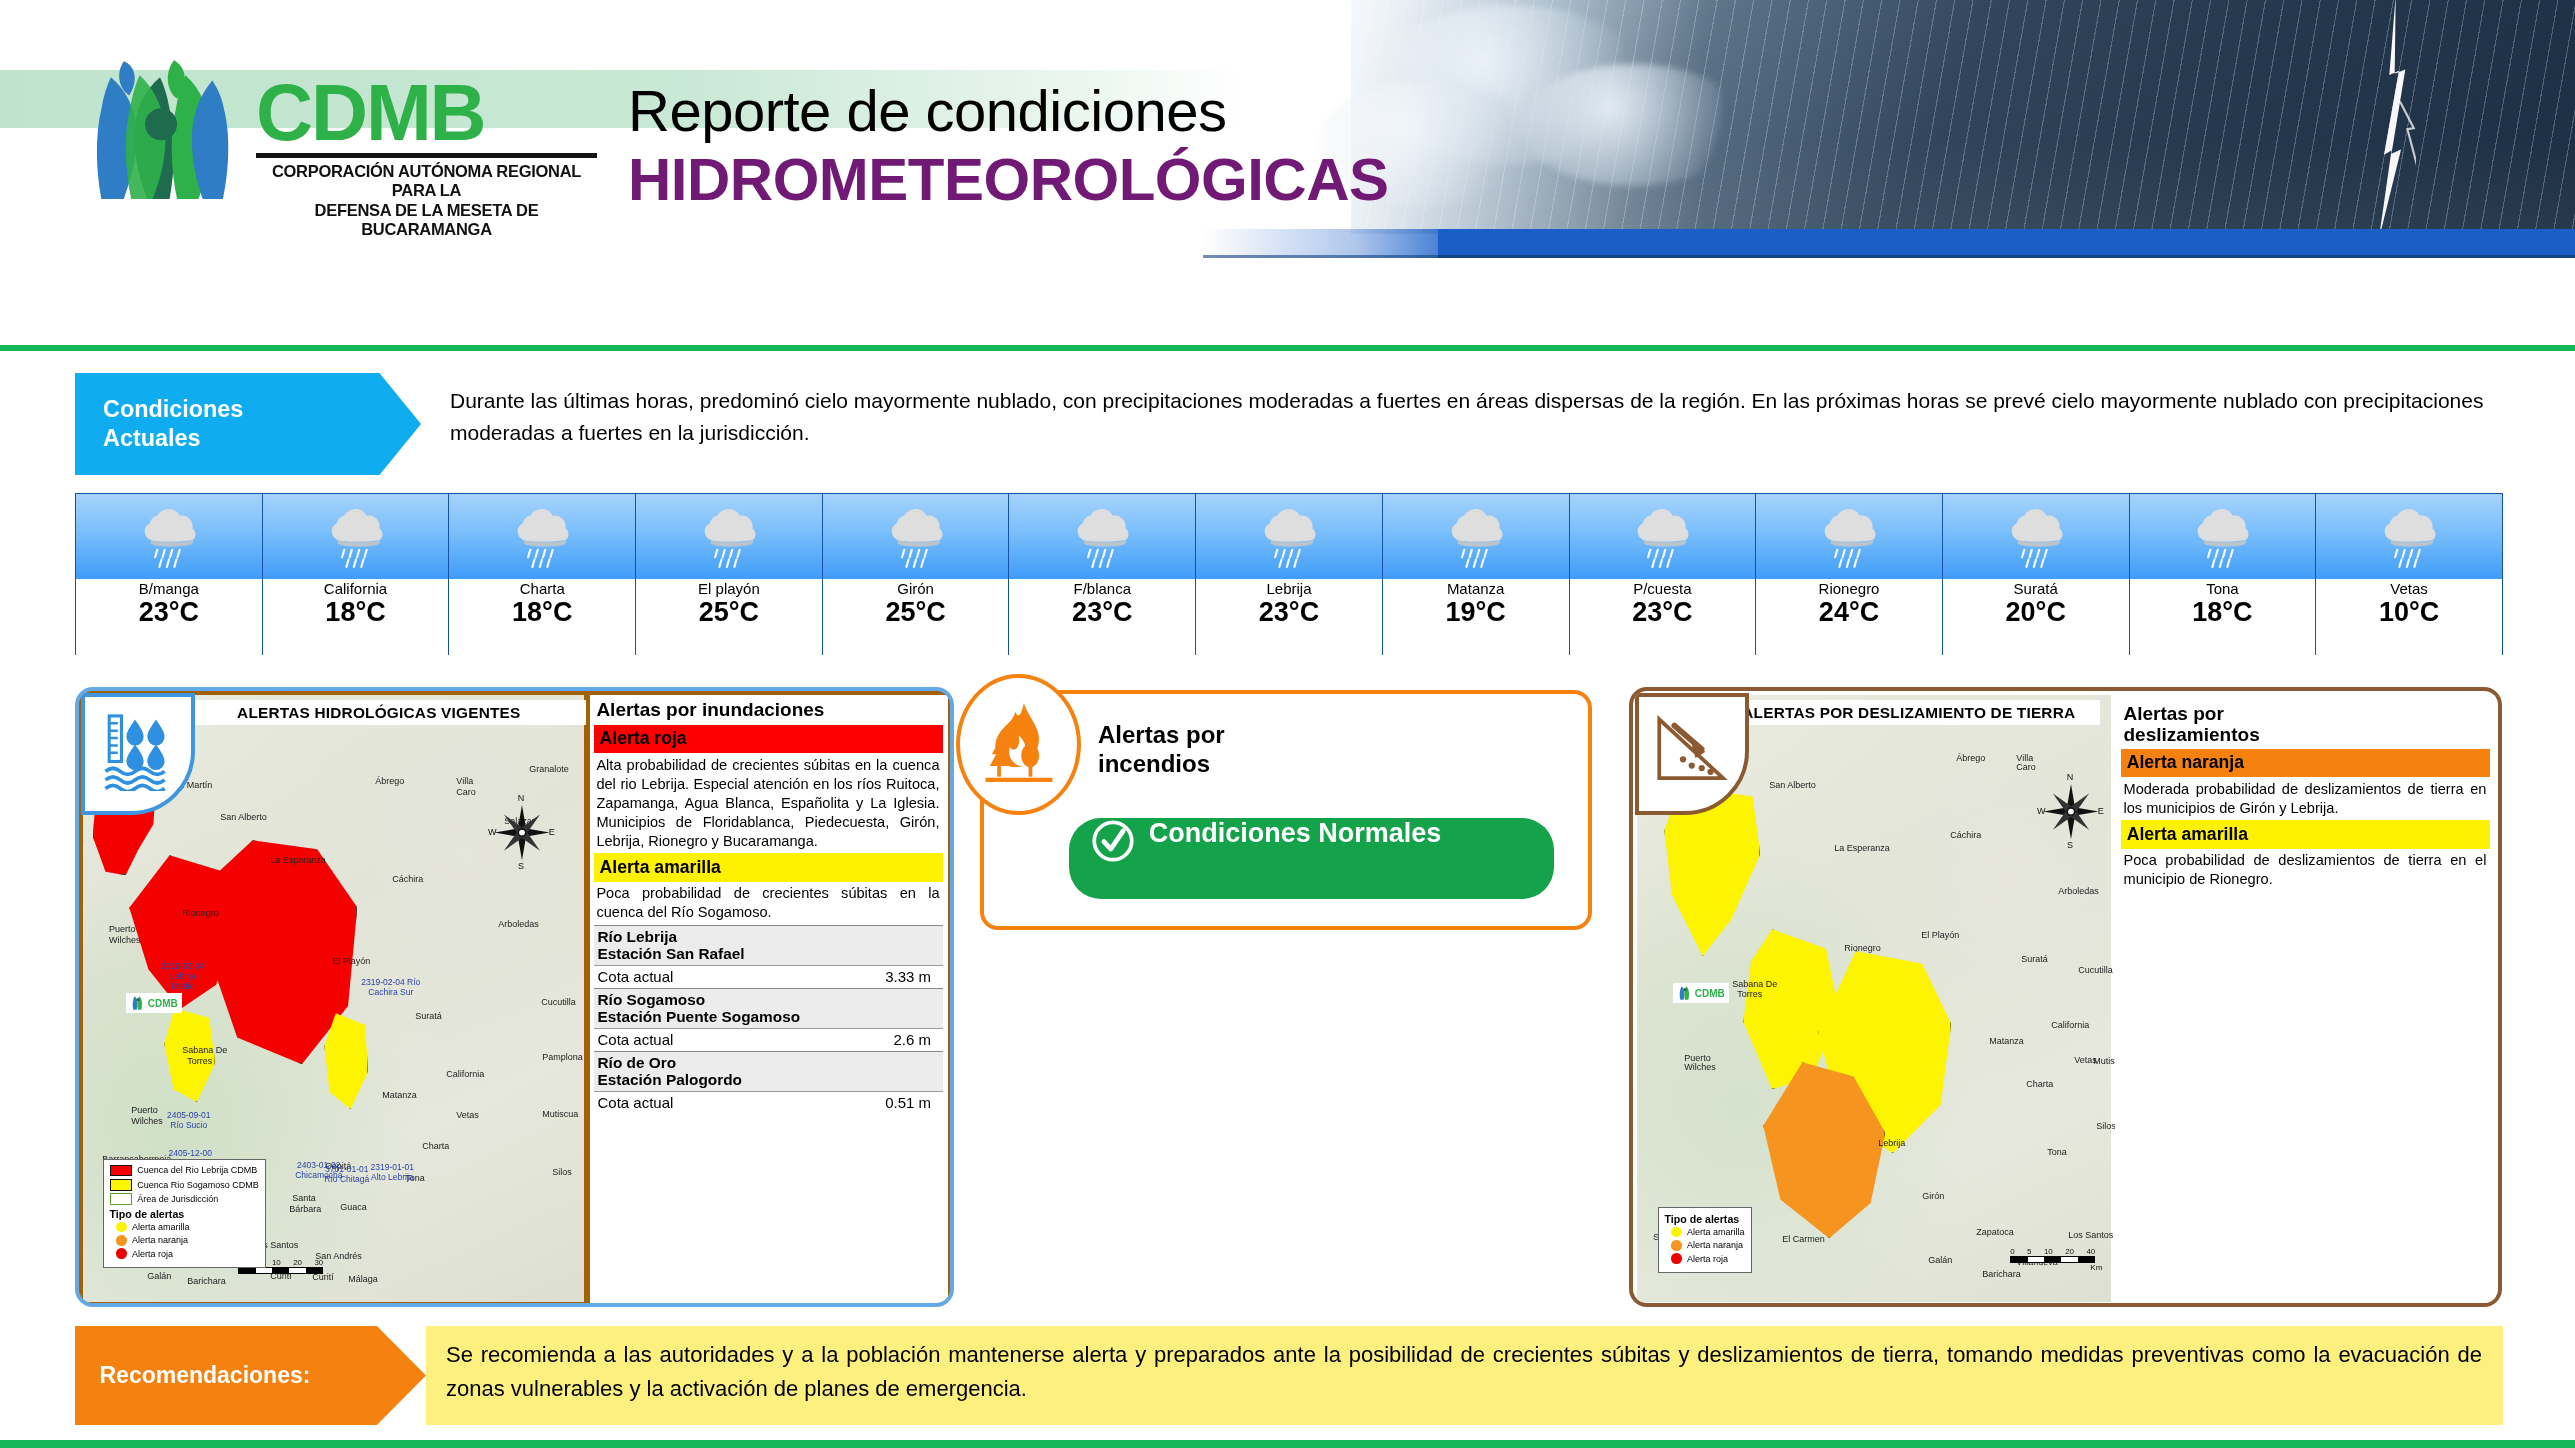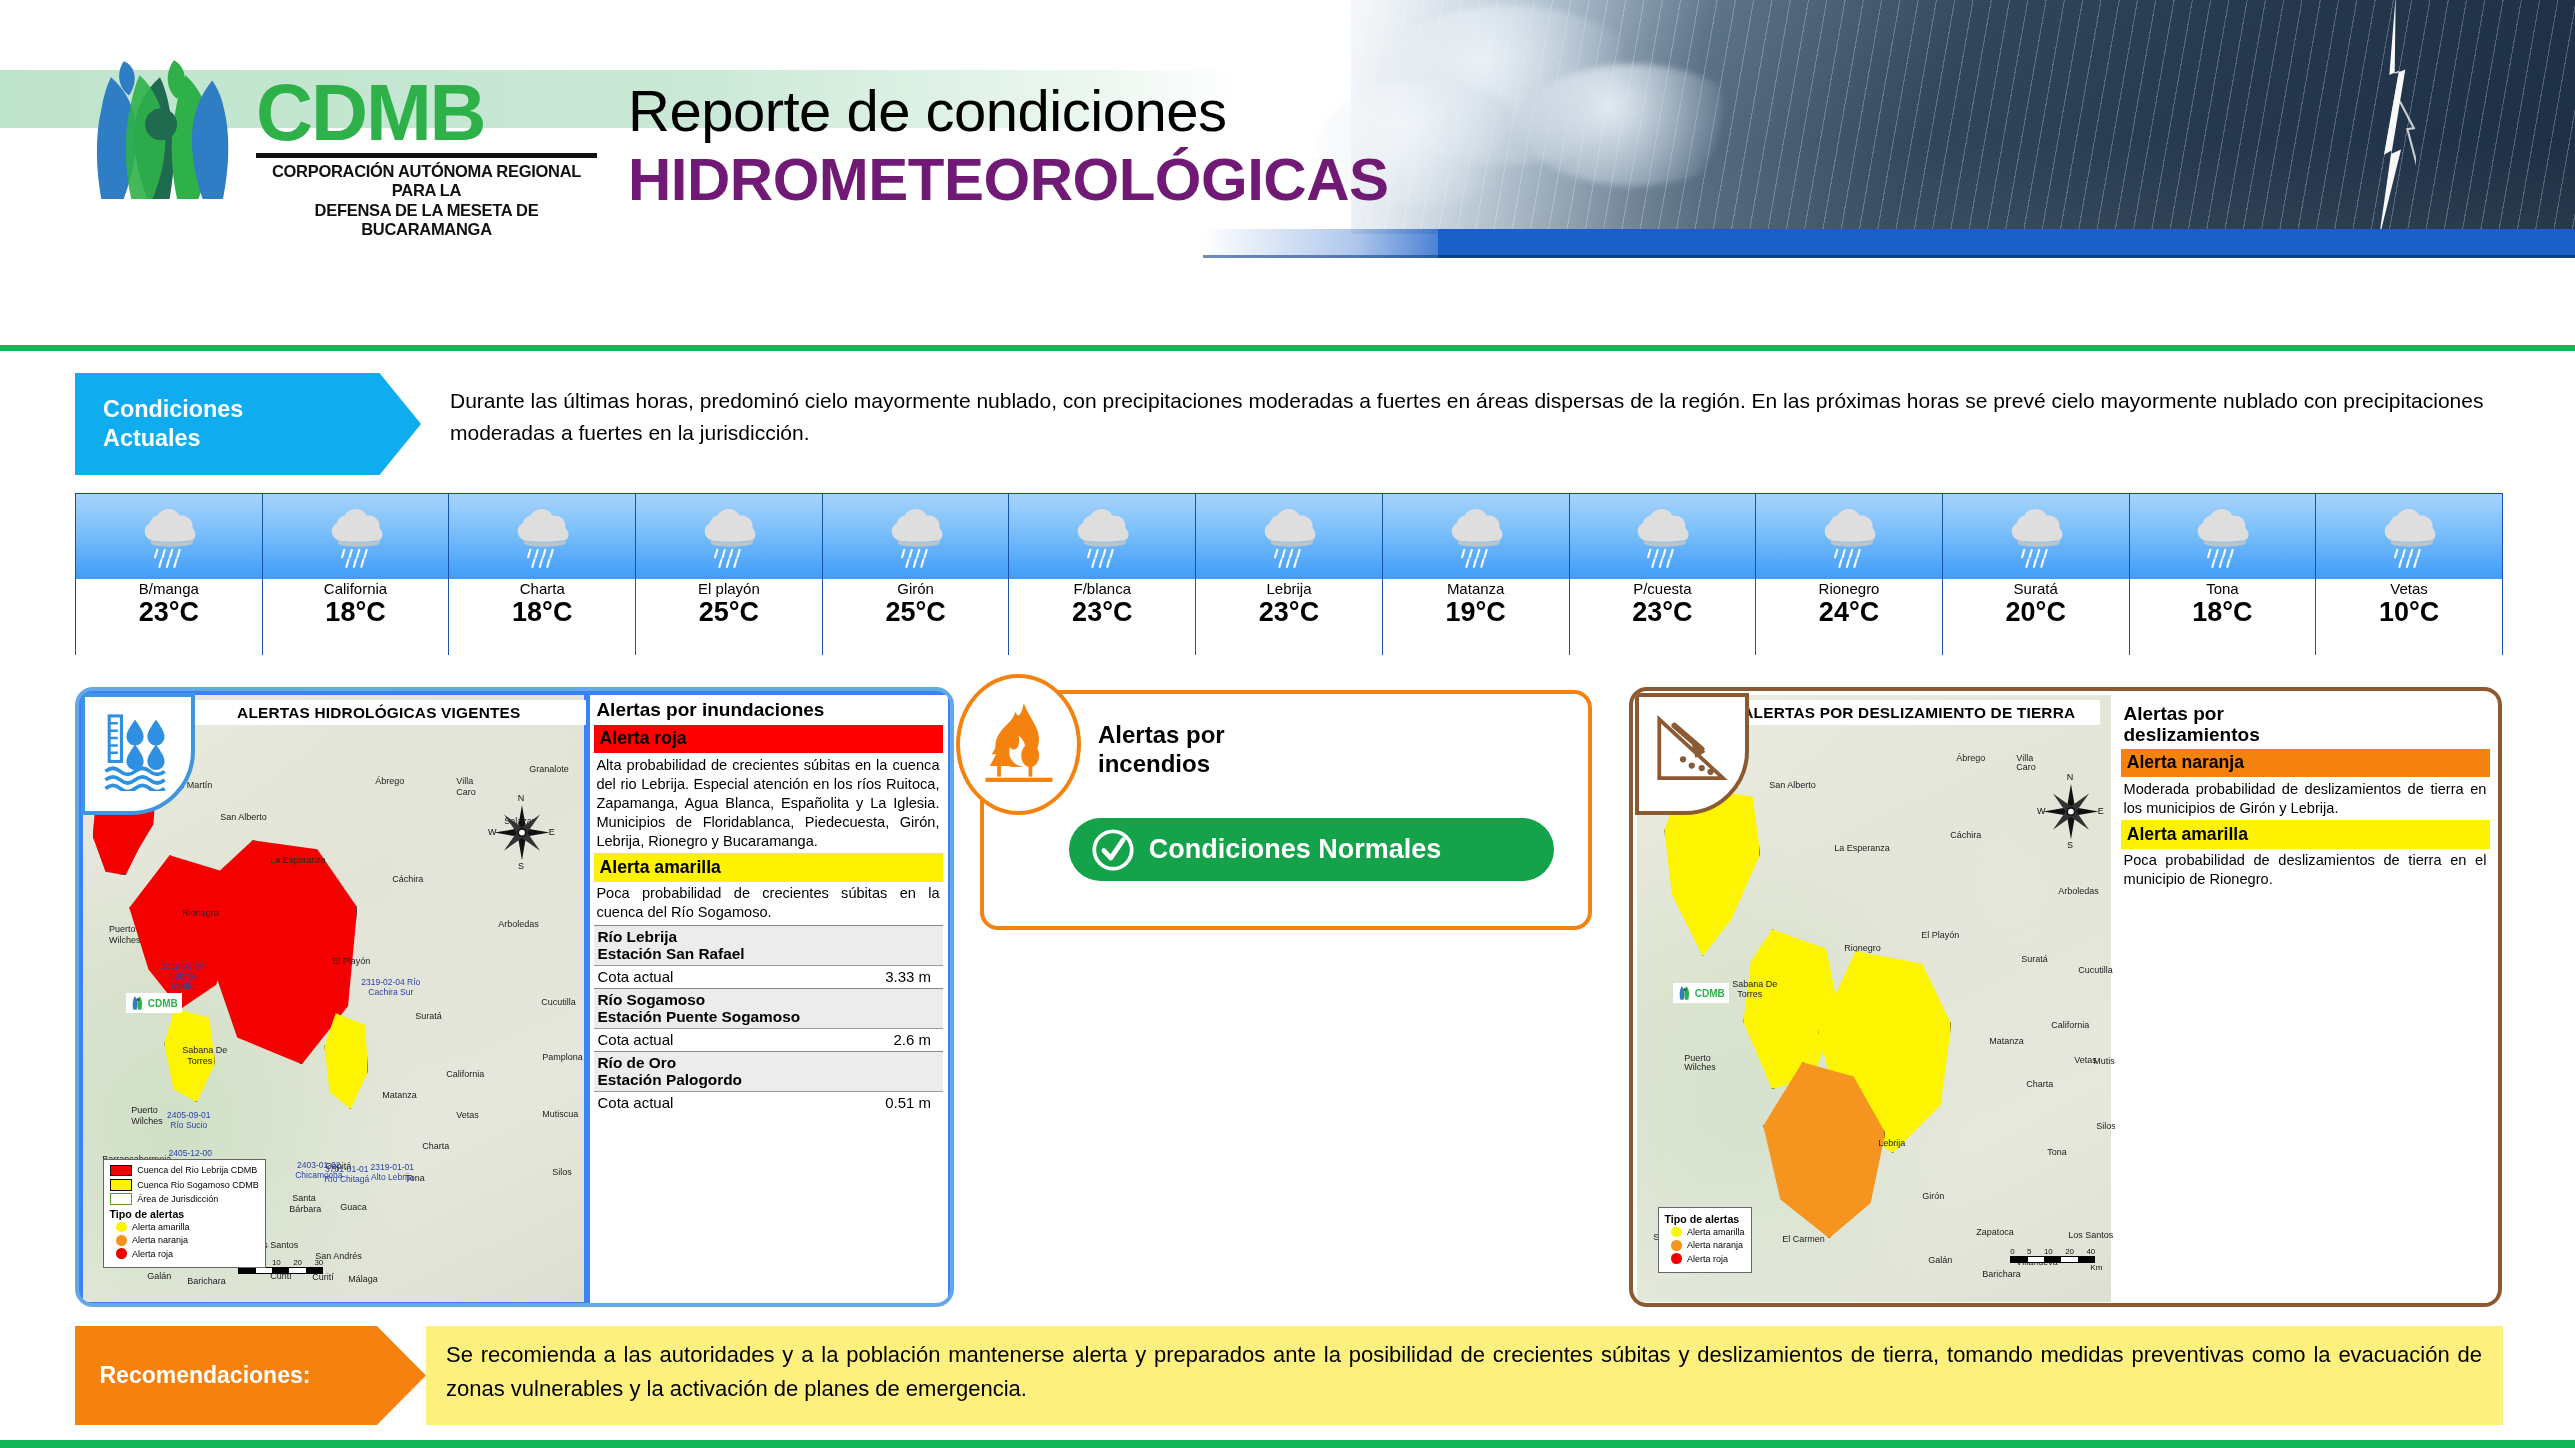--- a/index.html
+++ b/index.html
@@ -121,21 +121,21 @@
     height:85px; background:linear-gradient(180deg,#a6d3fb 0%, #7dc0fb 42%, #3f9cf8 100%);
     display:flex; align-items:center; justify-content:center;
   }
   .city .nameplate{ height:76px; background:#fff; text-align:center; padding-top:2.1px; }
   .city .cname{ font-size:15px; color:#000; line-height:1.05; white-space:nowrap; }
   .city .ctemp{ font-size:27px; font-weight:bold; color:#000; line-height:1.1; margin-top:1.1px;}
 
   
   .panel-flood{
     position:absolute; left:75px; top:687px; width:879px; height:620px;
-    border:4.8px solid #63a9e8; border-radius:18px; background:#3b82f6; overflow:hidden;
+    border:4.8px solid #63a9e8; border-radius:18px; background:#a16207; overflow:hidden;
   }
   .map-left{
     position:absolute; left:4.3px; top:4.3px; width:501px; height:607px;
     background:
       radial-gradient(ellipse at 18% 72%, #cfe0c6 0%, rgba(207,224,198,0) 42%),
       radial-gradient(ellipse at 76% 26%, #e5e5db 0%, rgba(229,229,219,0) 48%),
       linear-gradient(155deg,#e9ebe0 0%, #dfe3d3 38%, #e6e8dd 70%, #dcdfd0 100%);
   }
   .map-title{
     position:absolute; left:88px; top:4.3px; width:415px; text-align:center;
@@ -203,22 +203,22 @@
   .fire-badge{
     position:absolute; left:-28px; top:-20px; width:125px; height:141px;
     border:4.8px solid #f5820f; border-radius:50%; background:#fff; z-index:4;
     display:flex; align-items:center; justify-content:center;
   }
   .fire-title{
     position:absolute; left:114px; top:25.6px; font-size:24px; font-weight:bold; color:#000;
     line-height:1.22;
   }
   .fire-pill{
-    position:absolute; left:85px; top:124px; width:485px; height:63px;
-    background:#14a34a; border-radius:32px; display:flex; align-items:center; gap:12.8px;
+    position:absolute; left:85px; top:124px; width:485px; height:81px;
+    background:#14a34a; border-radius:32px; display:flex; align-items:flex-start; gap:12.8px;
     padding-left:21px;
   }
   .fire-pill .ptxt{ font-size:27px; font-weight:bold; color:#fff; }
 
   
   .panel-slide{
     position:absolute; left:1629px; top:687px; width:873px; height:620px;
     border:4.8px solid #8b5a33; border-radius:18px; background:#fff; overflow:hidden;
   }
   .map-right{

